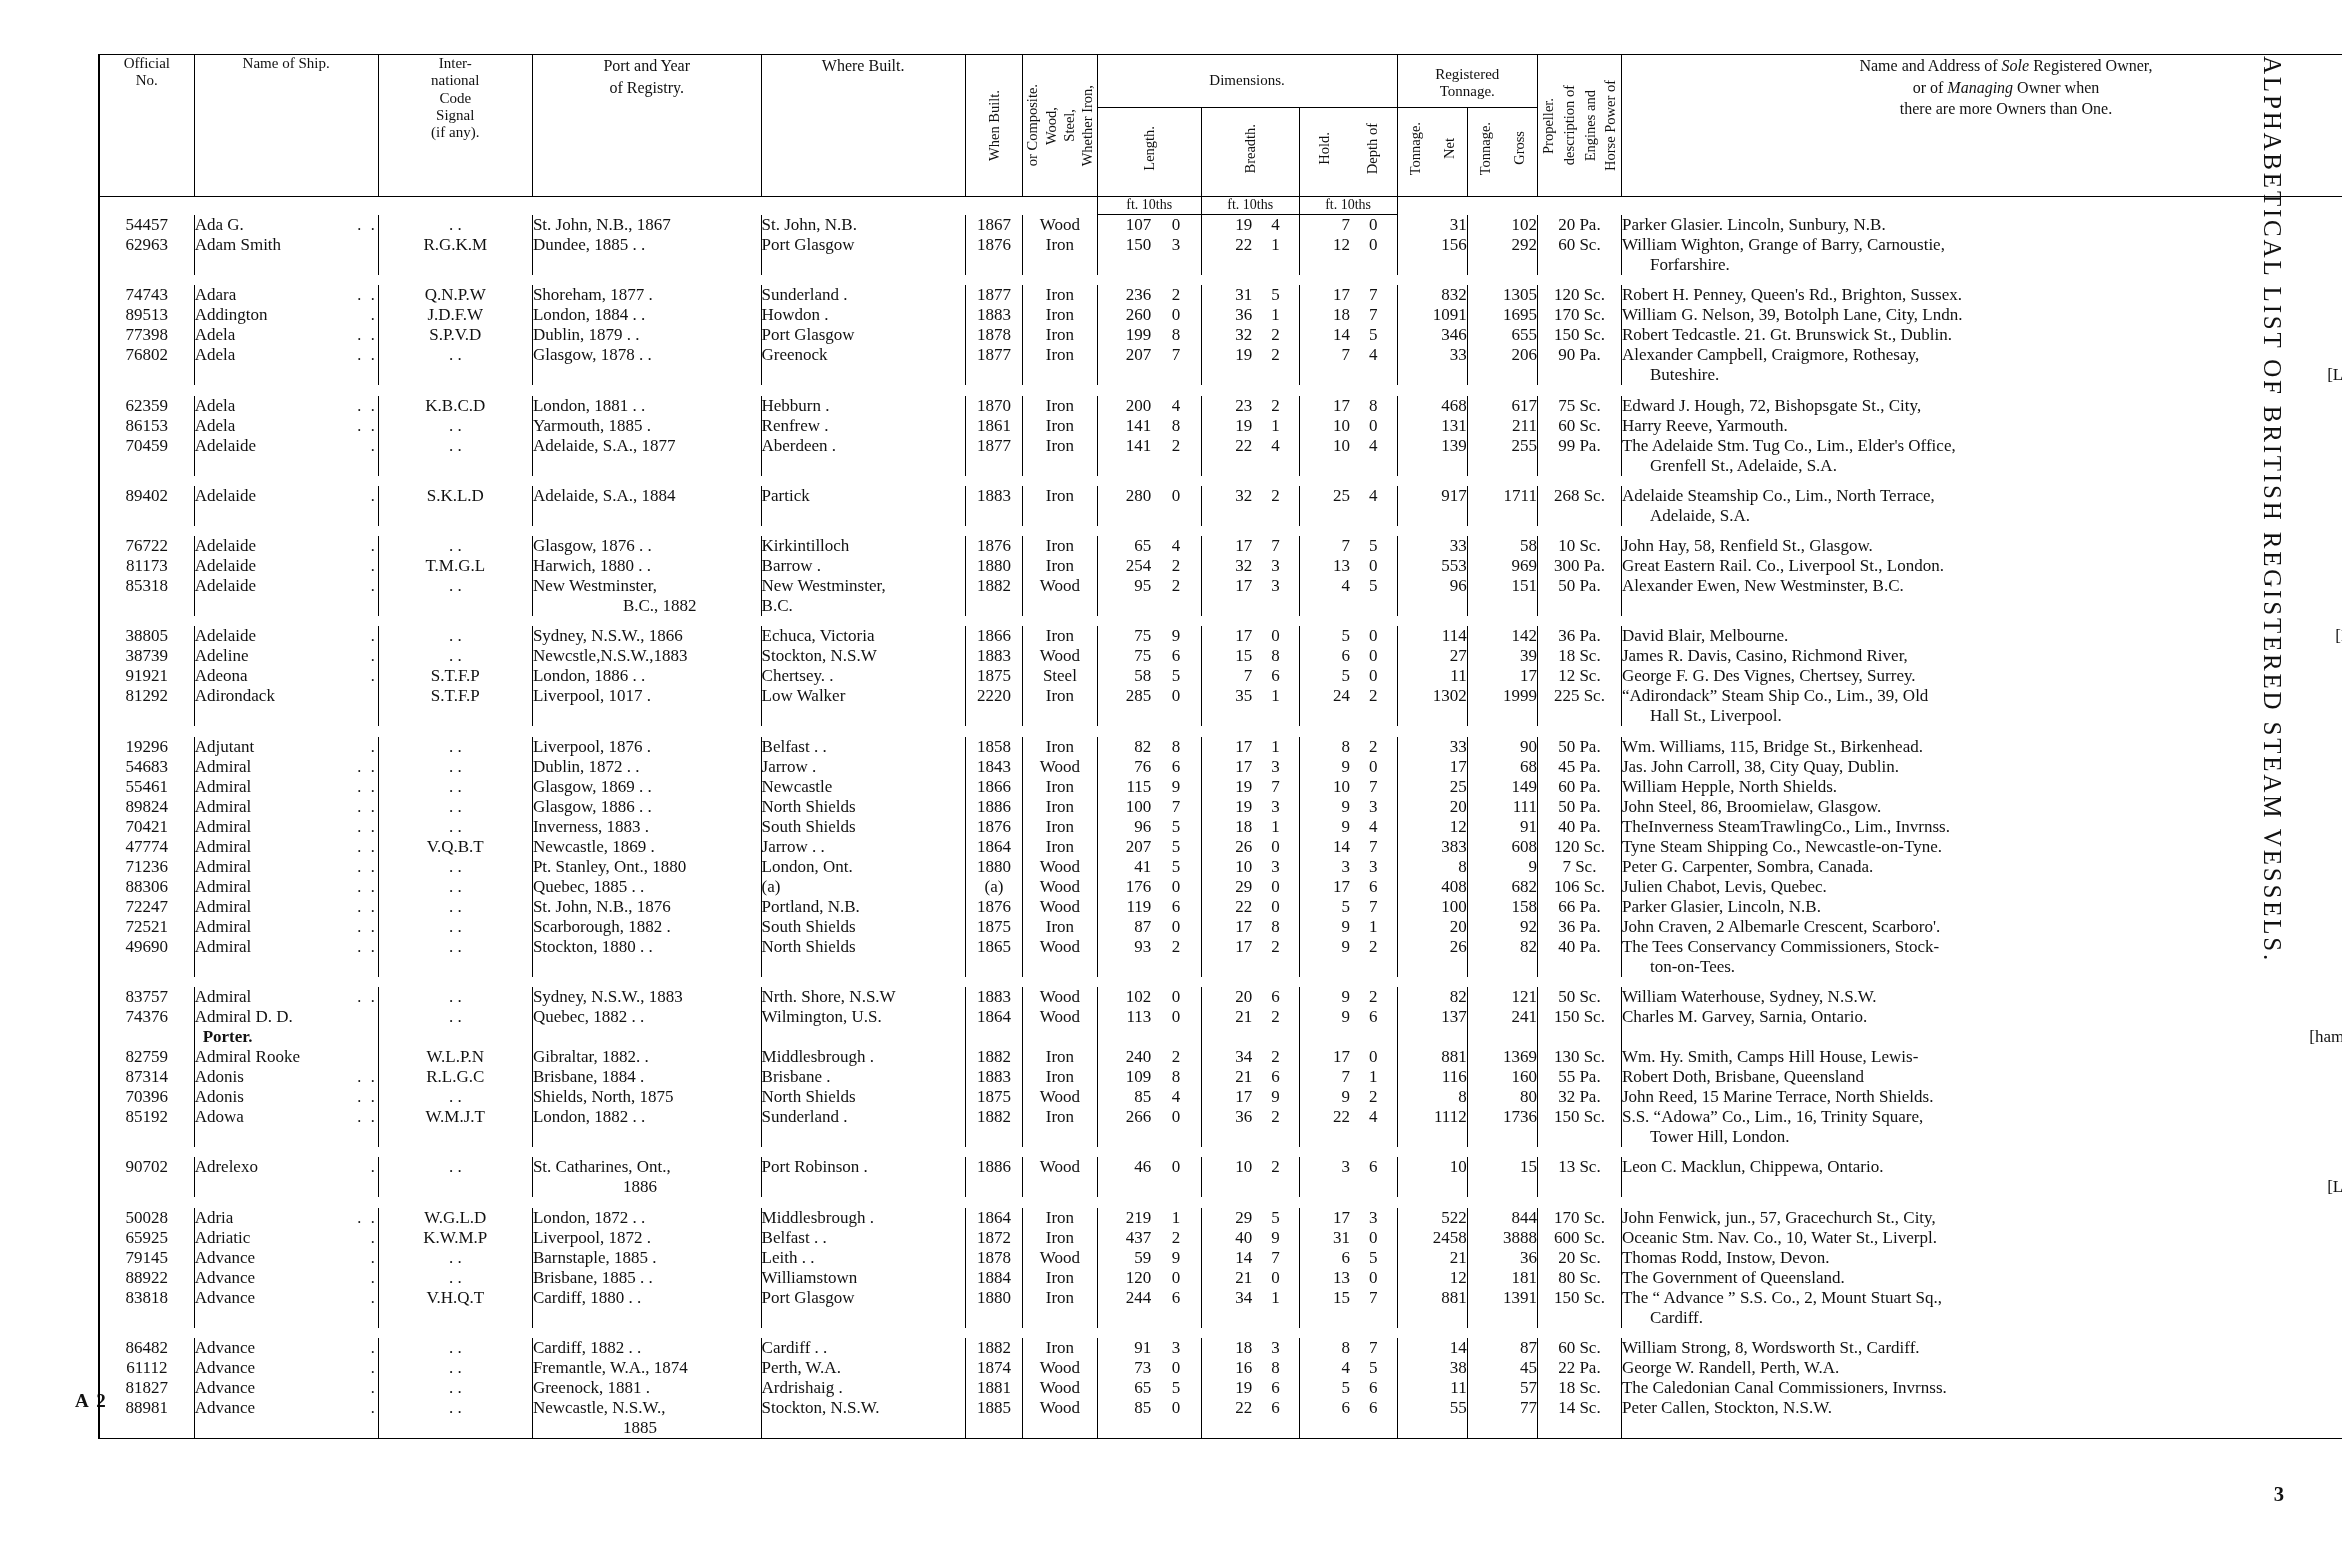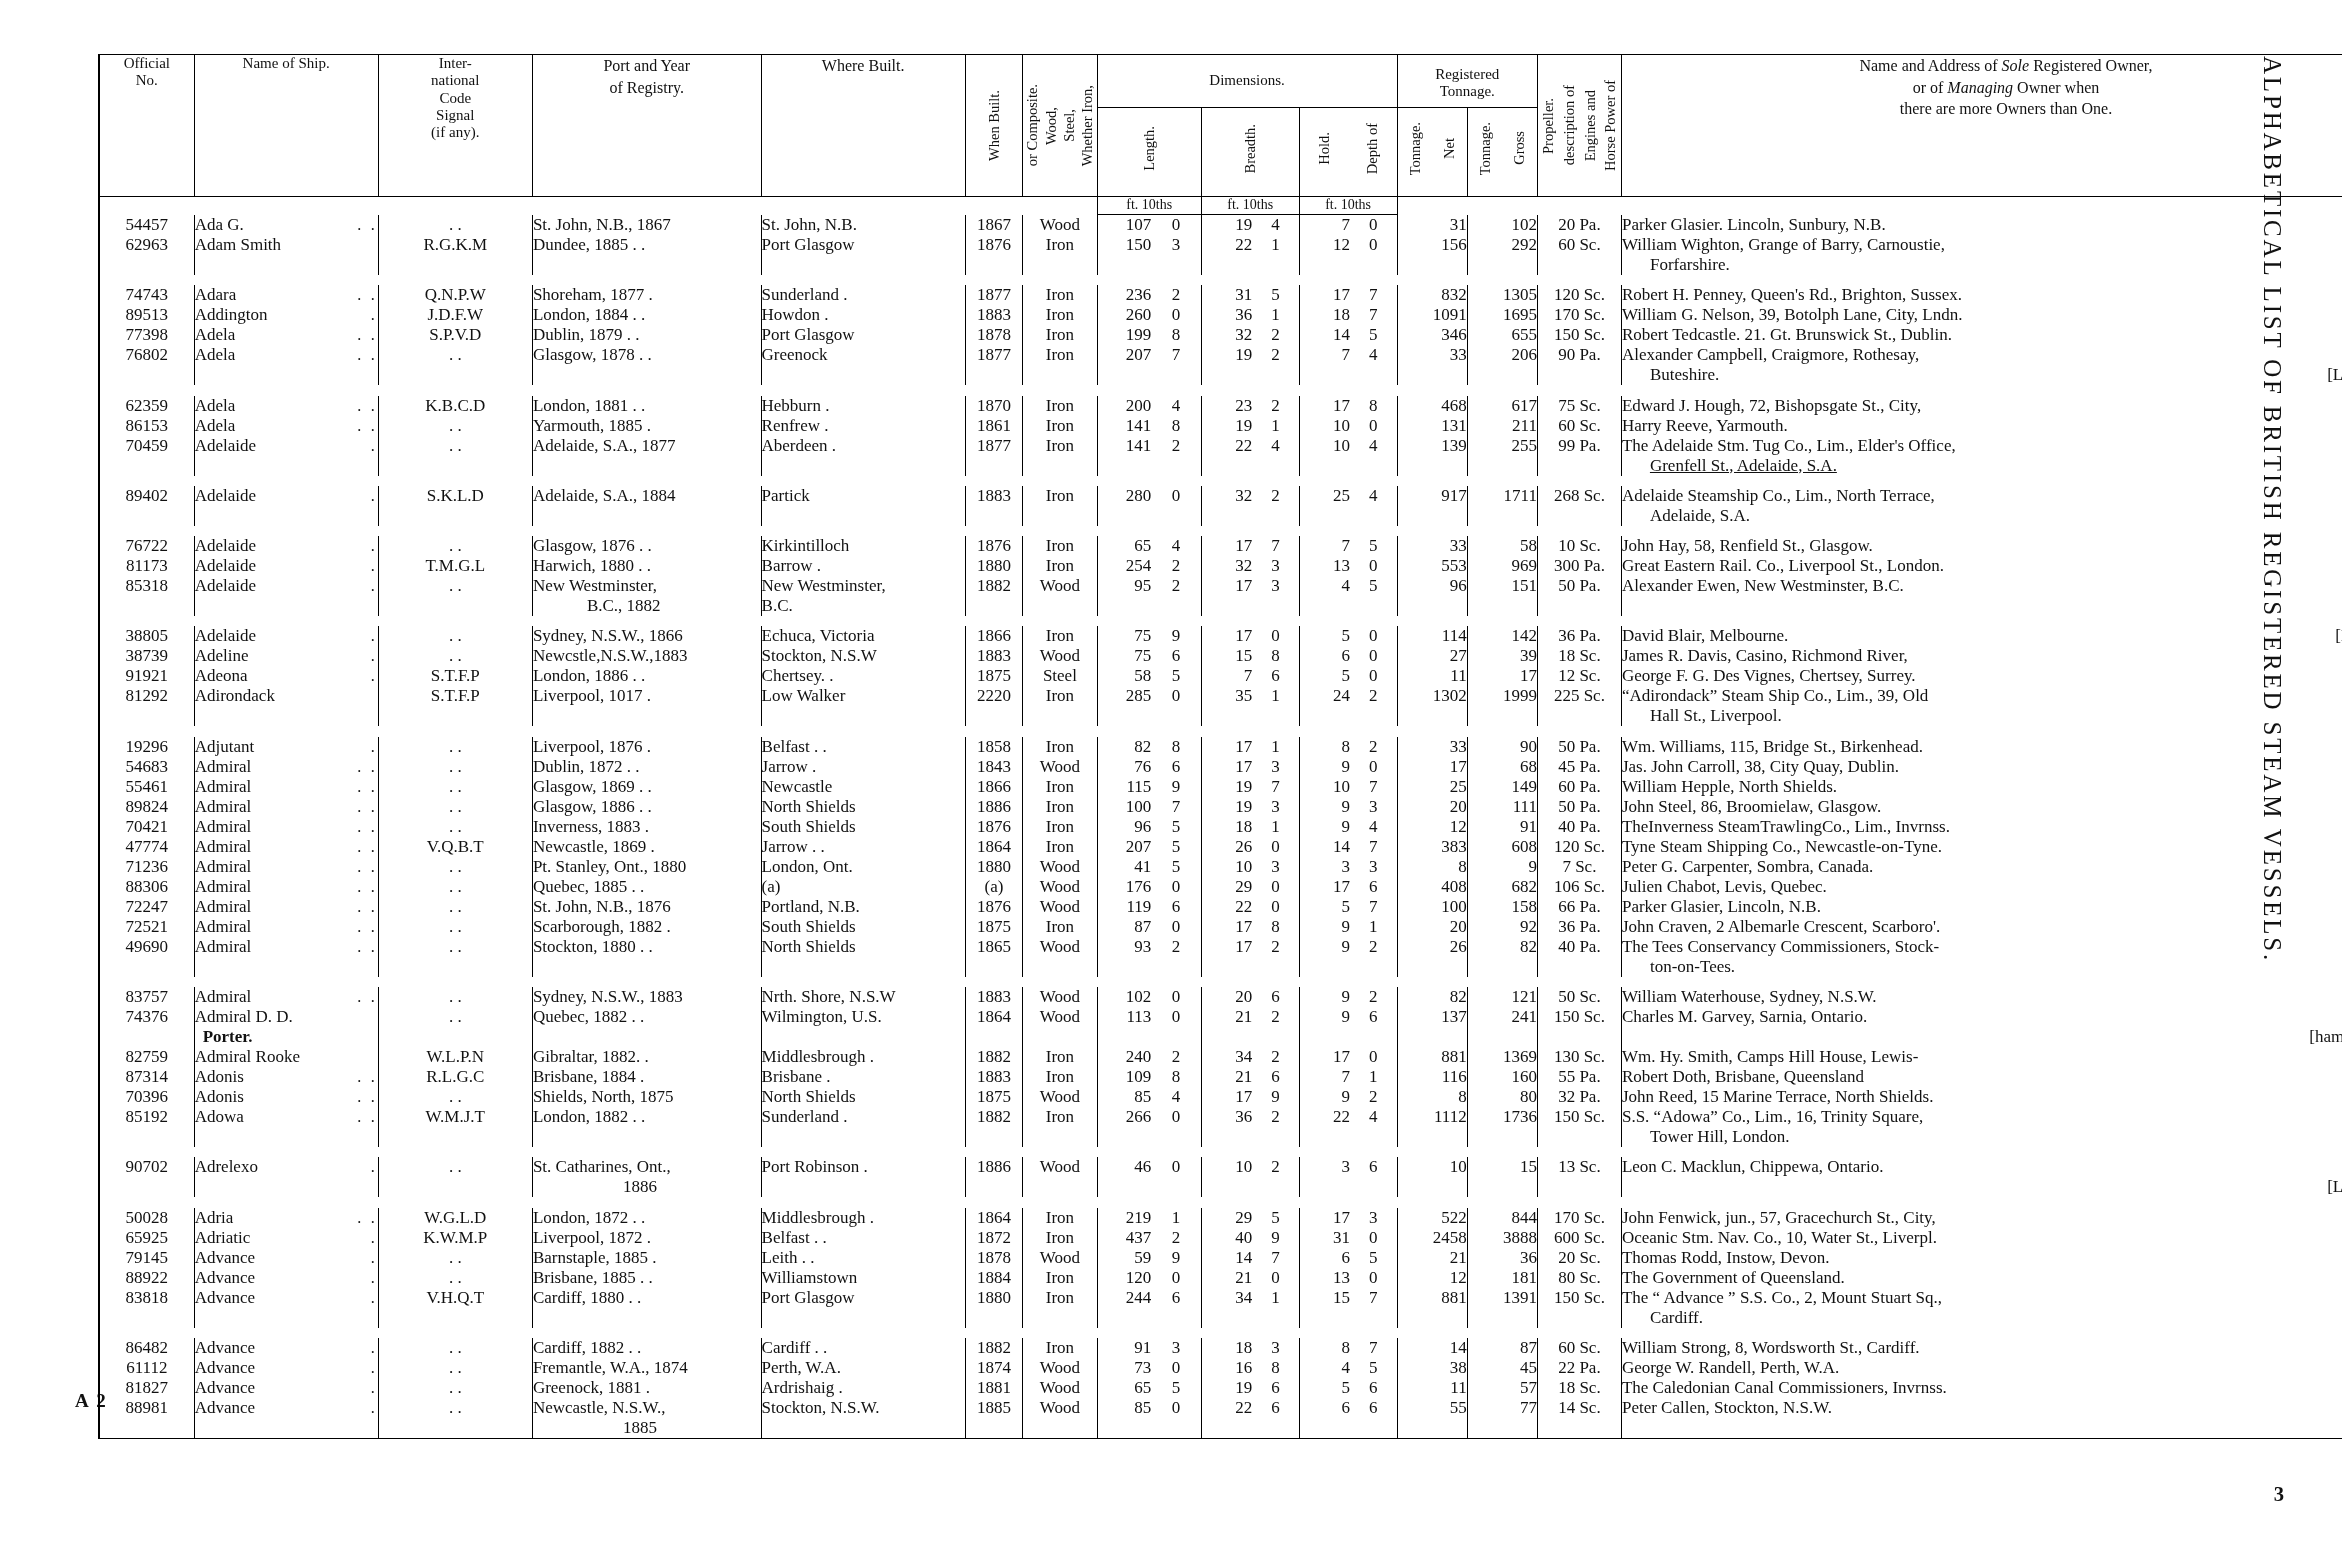--- a/index.html
+++ b/index.html
@@ -705,21 +705,21 @@
             </td>
             <td>
               <div class="num-pair">
                 <span class="ft"></span>
                 <span class="tn"></span>
               </div>
             </td>
             <td class="r"></td>
             <td class="r"></td>
             <td class="c"></td>
-            <td class="l owner"><span style="padding-left: 28px; text-decoration: underline;">Grenfell St., Adelaide, S.A.</span></td>
+            <td class="l owner"><span style="padding-left: 28px;">Grenfell St., Adelaide, S.A.</span></td>
           </tr>
           <tr class="gap">
             <td colspan="14"></td>
           </tr>
           <tr>
             <td class="c">89402</td>
             <td class="l">
               <span class="shipname">
                 <span>Adelaide</span>
                 <span class="dots">.</span>
@@ -902,21 +902,21 @@
           </tr>
           <tr>
             <td class="c"></td>
             <td class="l">
               <span class="shipname">
                 <span></span>
                 <span class="dots"></span>
               </span>
             </td>
             <td class="c"></td>
-            <td class="l" style="padding-left: 54px;">B.C., 1882</td>
+            <td class="l" style="padding-left: 90px;">B.C., 1882</td>
             <td class="l">B.C.</td>
             <td class="c"></td>
             <td class="c"></td>
             <td>
               <div class="num-pair">
                 <span class="ft"></span>
                 <span class="tn"></span>
               </div>
             </td>
             <td>

